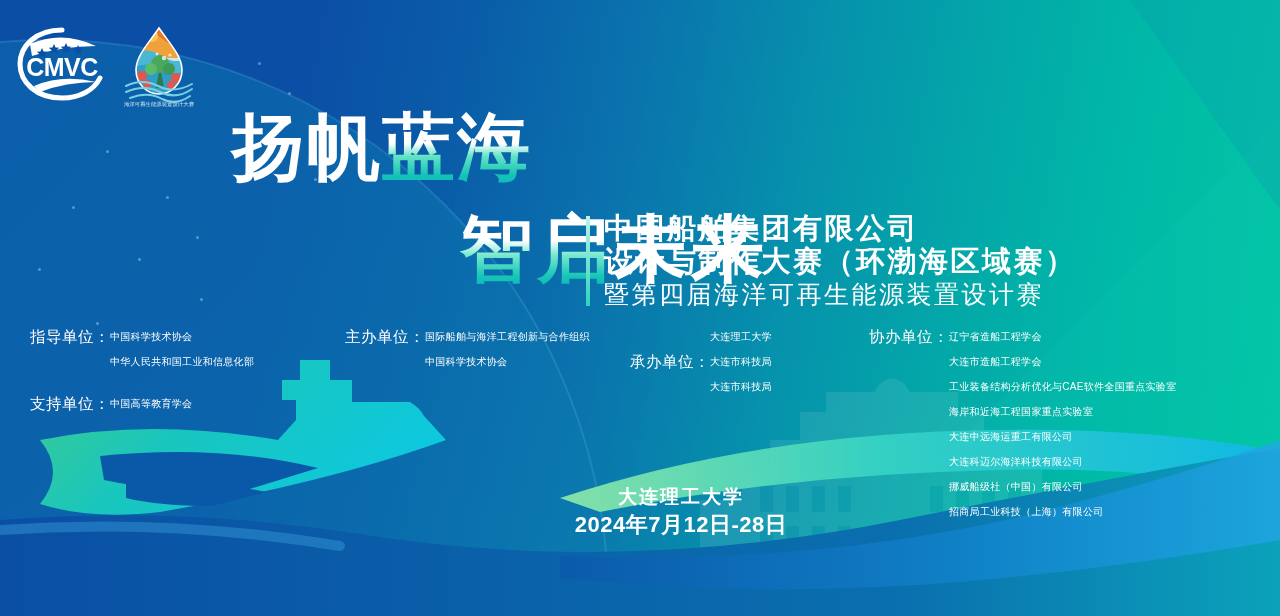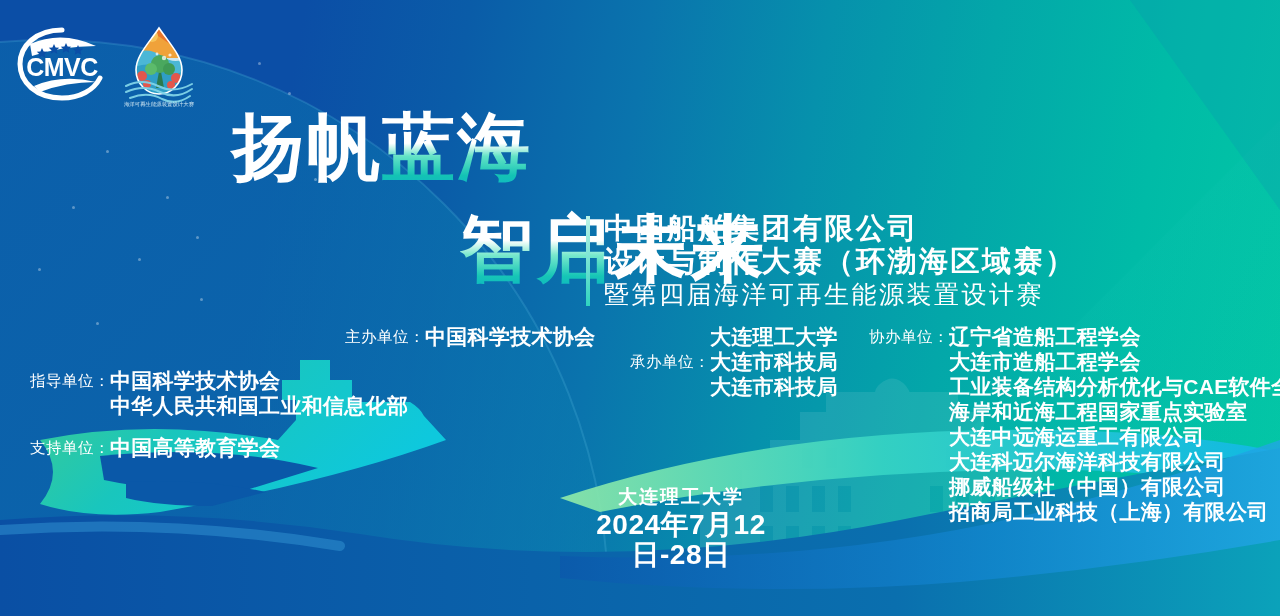--- a/index.html
+++ b/index.html
@@ -81,35 +81,35 @@
     white-space:nowrap; font-weight:normal;
   }
 
   
   .orgs { position:absolute; left:0; top:324px; width:1280px; }
   .org-col { position:absolute; display:flex; align-items:flex-start; }
   .org-label {
     color:#ffffff; font-size:15.5px; line-height:25px;
     white-space:nowrap; letter-spacing:.5px;
   }
-  .org-list { color:#ffffff; font-size:21px; line-height:25px;font-weight:bold; }
+  .org-list { color:#ffffff; font-size:10px; line-height:25px; }
   .org-list div { white-space:nowrap; letter-spacing:.3px; }
   .org-group + .org-group { margin-top:17px; }
-  .col-a { left:30px;margin-top:44px;  }
+  .col-a { left:30px;  }
   .col-b { left:345px; }
   .col-c { left:630px;align-items:center; }
   .col-d { left:869px; }
 
   
   .footer {
     position:absolute; left:566px; top:484px;
     text-align:center; color:#ffffff; width:230px;
   }
   .venue { font-size:19px; line-height:26px; letter-spacing:2px; font-weight:bold; }
-  .date  { font-size:28px; line-height:30px; letter-spacing:.5px; font-weight:bold; }
+  .date  { font-size:22px; line-height:30px; letter-spacing:.5px; font-weight:bold; }
 </style>
 </head>
 <body>
 
 <div id="poster">
 
   <svg class="bg-svg" viewBox="0 0 1280 616" preserveAspectRatio="none">
     <defs>
       <linearGradient id="gArc" x1="0" y1="0" x2="1" y2="1">
         <stop offset="0%" stop-color="#0c65ad"></stop>
@@ -310,20 +310,21 @@
               <div>中国高等教育学会</div>
             </div>
           </div>
         </div>
       </div>
     </div>
 
     <div class="org-col col-b">
       <div class="org-label">主办单位：</div>
       <div class="org-list">
+        <div>国际船舶与海洋工程创新与合作组织</div>
         <div>中国科学技术协会</div>
       </div>
     </div>
 
     <div class="org-col col-c">
       <div class="org-label">承办单位：</div>
       <div class="org-list">
         <div>大连理工大学</div>
         <div>大连市科技局</div>
         <div>大连市科技局</div>

